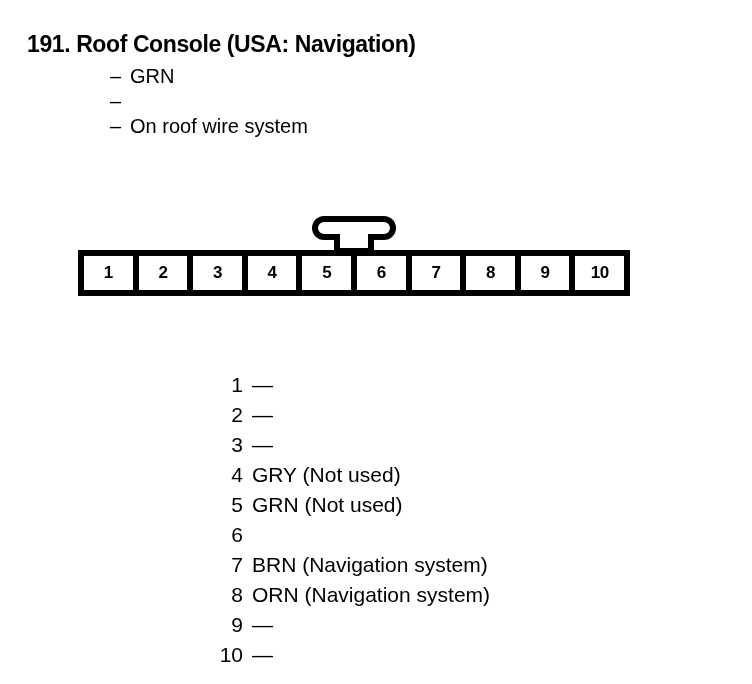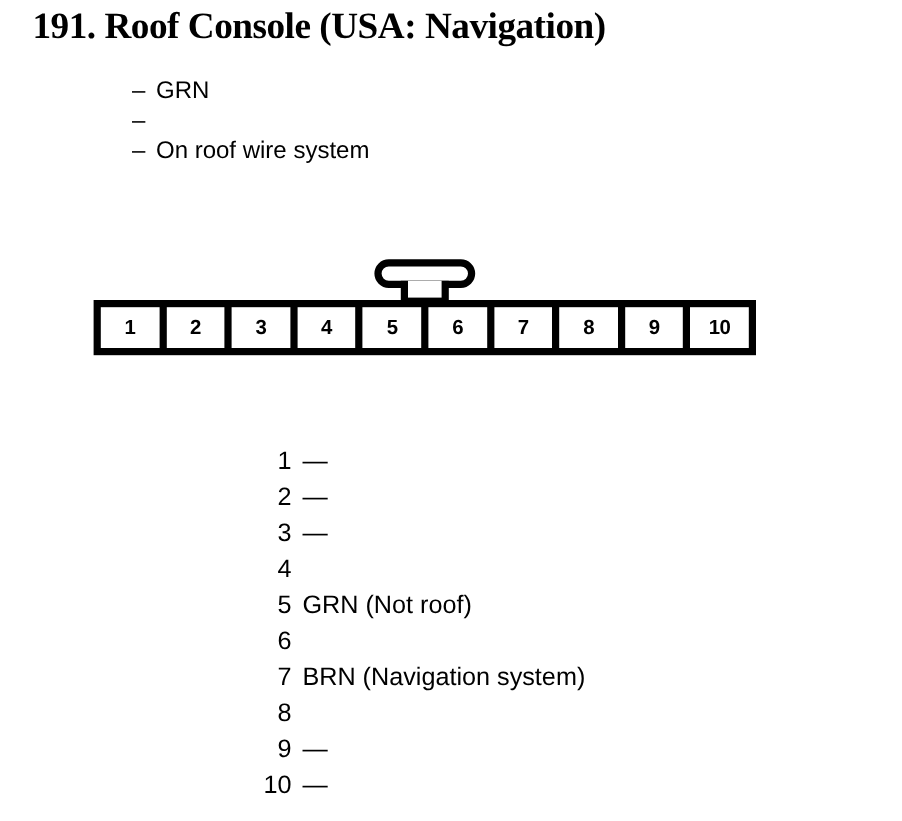--- a/index.html
+++ b/index.html
@@ -13,27 +13,26 @@
     position: relative;
     font-family: "Liberation Sans", "DejaVu Sans", sans-serif;
     color: #000000;
     overflow: hidden;
   }
 
   
   #title {
     position: absolute;
     left: 27px;
-    top: 4px;
-    font-size: 31px;
+    top: 26px;
+    font-size: 23px;
     font-weight: bold;
     letter-spacing: -0.4px;
     white-space: nowrap;
     line-height: 36px;
-    font-family: Liberation Serif, serif;
   }
 
   
   #bullets {
     position: absolute;
     left: 110px;
     top: 64px;
     font-size: 20px;
     line-height: 25px;
   }
@@ -182,34 +181,36 @@
   <div class="pin-row">
     <span class="pin-num">2</span>
     <span class="pin-desc">—</span>
   </div>
   <div class="pin-row">
     <span class="pin-num">3</span>
     <span class="pin-desc">—</span>
   </div>
   <div class="pin-row">
     <span class="pin-num">4</span>
+    <span class="pin-desc">GRY (Not used)</span>
   </div>
   <div class="pin-row">
     <span class="pin-num">5</span>
-    <span class="pin-desc">GRN (Not roof)</span>
+    <span class="pin-desc">GRN (Not used)</span>
   </div>
   <div class="pin-row">
     <span class="pin-num">6</span>
   </div>
   <div class="pin-row">
     <span class="pin-num">7</span>
     <span class="pin-desc">BRN (Navigation system)</span>
   </div>
   <div class="pin-row">
     <span class="pin-num">8</span>
+    <span class="pin-desc">ORN (Navigation system)</span>
   </div>
   <div class="pin-row">
     <span class="pin-num">9</span>
     <span class="pin-desc">—</span>
   </div>
   <div class="pin-row">
     <span class="pin-num">10</span>
     <span class="pin-desc">—</span>
   </div>
 </div>

